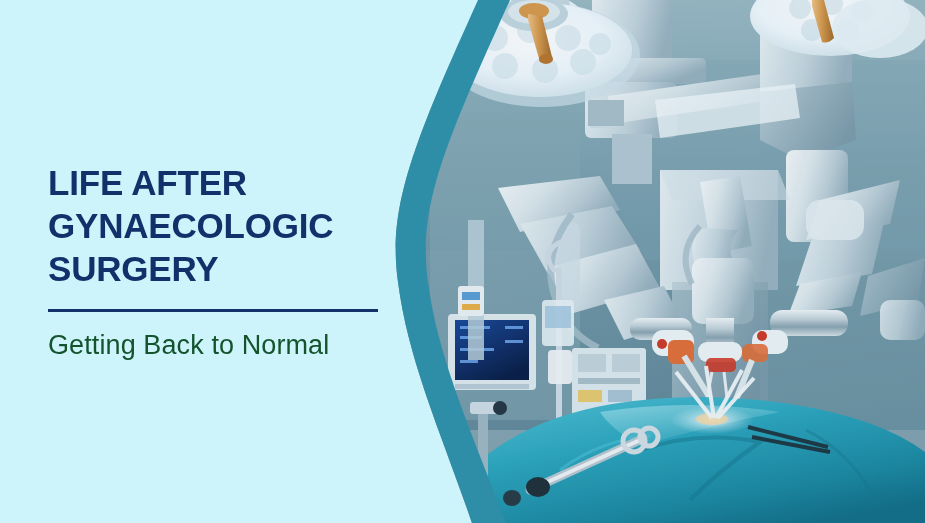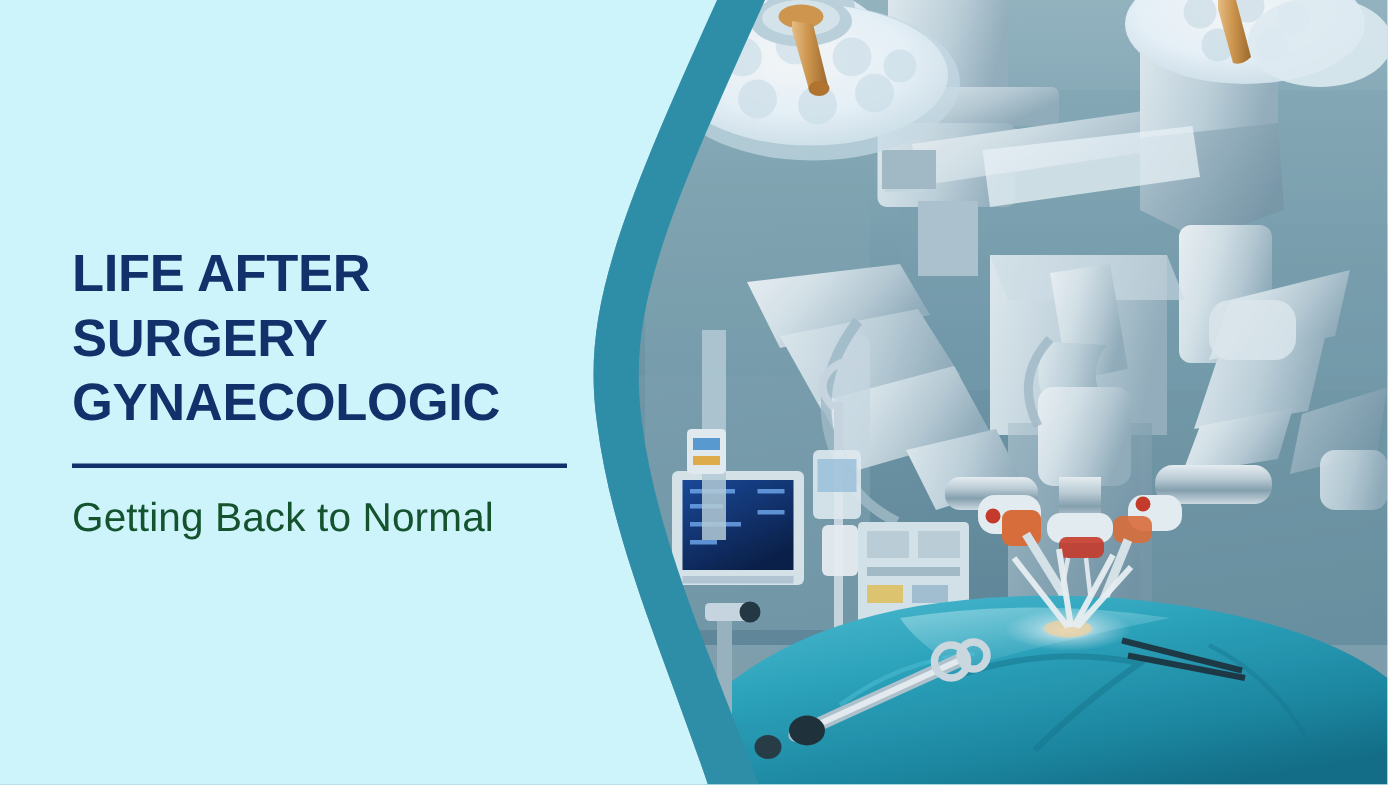--- a/index.html
+++ b/index.html
@@ -346,20 +346,20 @@
 
     <path d="M478 0 C 410 150, 388 210, 398 282
              C 408 360, 440 430, 472 523
              L 506 523 C 470 428, 438 358, 428 282
              C 418 208, 442 150, 510 0 Z" fill="#2f8ea7"></path>
   </svg>
 
   <div class="text-panel">
     <h1 class="headline">
       <span class="hl-line">LIFE AFTER</span>
+      <span class="hl-line">GYNAECOLOGIC</span>
       <span class="hl-line">SURGERY</span>
-      <span class="hl-line">GYNAECOLOGIC</span>
     </h1>
     <hr class="rule">
     <p class="subhead">Getting Back to Normal</p>
   </div>
 
 </div>
 
 </body></html>

